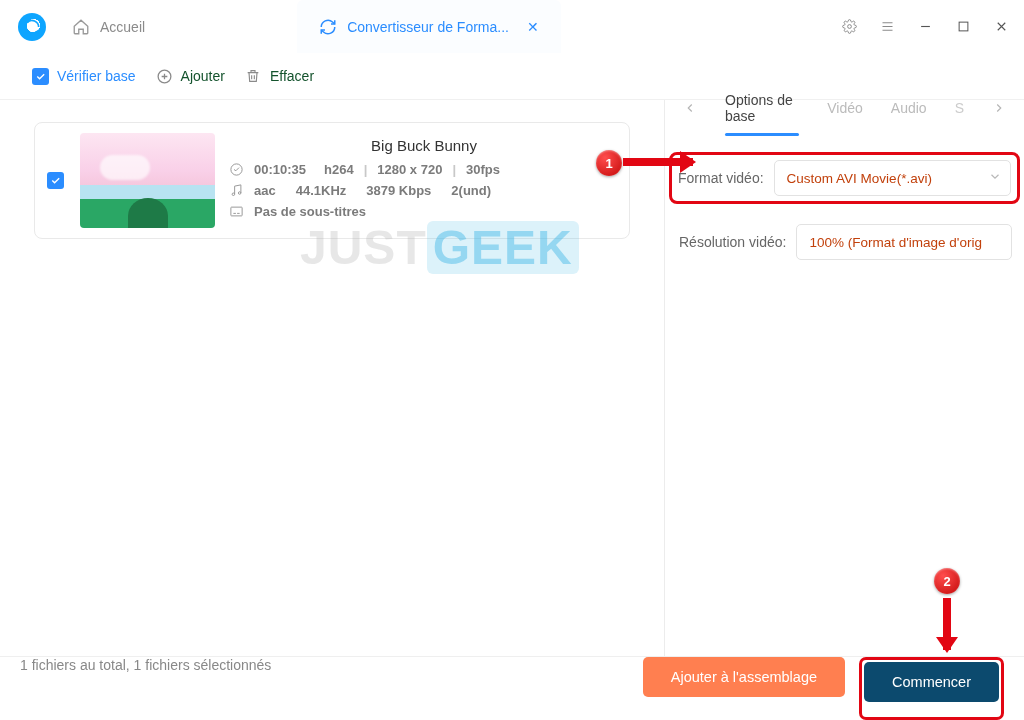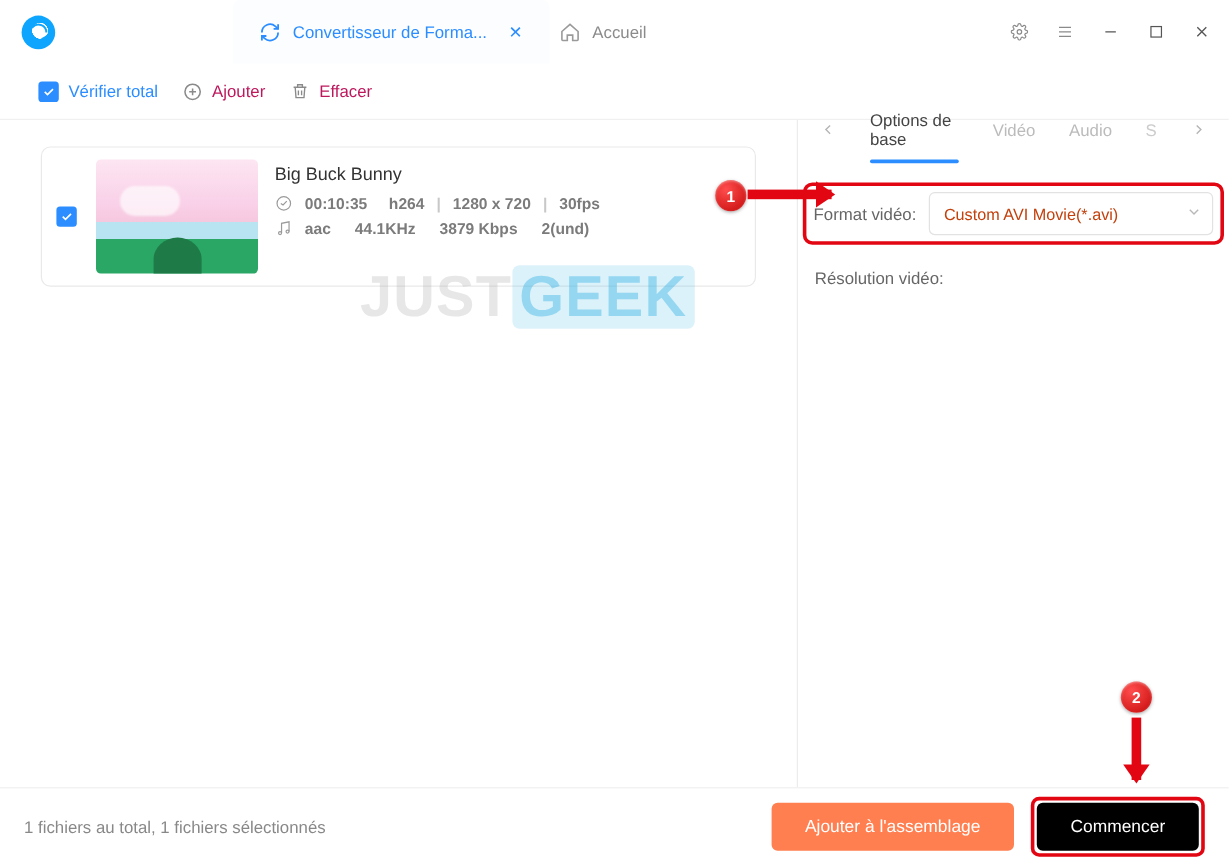--- a/index.html
+++ b/index.html
@@ -16,36 +16,36 @@
   .tab .ticon { width: 18px; height: 18px; display: inline-flex; align-items: center; justify-content: center; }
   .tab-close { font-size: 14px; color: #2b8dff; margin-left: 8px; }
   .win-controls { margin-left: auto; display: flex; align-items: center; gap: 0; }
   .wc { width: 38px; height: 38px; display: flex; align-items: center; justify-content: center; color: #666; cursor: pointer; }
   .wc svg { width: 15px; height: 15px; }
 
   
   .toolbar { height: 47px; display: flex; align-items: center; padding: 0 32px; gap: 20px; border-bottom: 1px solid #f0f0f0; }
   .check-sq { width: 17px; height: 17px; border-radius: 3px; background: #2b8dff; display: inline-flex; align-items: center; justify-content: center; }
   .check-sq svg { stroke: #fff; }
-  .tb-item { display: flex; align-items: center; gap: 8px; font-size: 14px; color: #be185d; cursor: pointer; }
+  .tb-item { display: flex; align-items: center; gap: 8px; font-size: 14px; color: #14532d; cursor: pointer; }
   .tb-item.verify { color: #2b8dff; }
   .ticon2 { width: 17px; height: 17px; display: inline-flex; align-items:center; justify-content:center; color: #888; }
 
   
   .main { position: absolute; top: 100px; bottom: 64px; left: 0; right: 0; display: flex; }
   .left-pane { flex: 0 0 664px; padding: 22px 34px; position: relative; }
   .right-pane { flex: 1; border-left: 1px solid #ececec; display: flex; flex-direction: column; }
 
   
   .file-card { border: 1px solid #e9e9e9; border-radius: 8px; padding: 10px 10px 10px 10px; display: flex; align-items: flex-start; gap: 14px; }
   .file-check { align-self: center; margin: 0 2px 0 2px; }
   .thumb { width: 135px; height: 95px; border-radius: 4px; background: linear-gradient(to bottom, #fde6f2 0%, #f9d0e8 40%, #f6c8de 55%, #b8e3f1 55%, #b8e3f1 70%, #2aa765 70%, #2aa765 100%); position: relative; overflow: hidden; }
   .thumb::after { content: ''; position: absolute; bottom: -6px; left: 48px; width: 40px; height: 36px; background: #1e7a47; border-radius: 50% 50% 0 0; }
   .thumb::before { content: ''; position: absolute; top: 22px; left: 20px; width: 50px; height: 25px; background: rgba(255,255,255,.65); border-radius: 20px; filter: blur(1px); }
-  .file-info { flex: 1; padding-top: 4px; font-size: 13px; color: #7b7b7b; }
+  .file-info { flex: 1; padding-top: 4px; font-size: 13px; color: #7b7b7b; text-align: center; }
   .file-title { font-size: 15px; color: #333; margin-bottom: 8px; }
   .meta-row { display: flex; align-items: center; gap: 10px; margin-bottom: 6px; font-weight: bold; }
   .meta-row .sep { color: #c8c8c8; }
   .meta-ic { width: 15px; height: 15px; display: inline-flex; align-items:center; justify-content:center; color:#9a9a9a; }
 
   
   .rtabs { display: flex; align-items: center; gap: 28px; padding: 0 18px; height: 44px; font-size: 14px; color: #bbb; position: relative; margin-top: -14px; justify-content: center; }
   .rtabs .chev { width: 16px; height: 16px; display:flex;align-items:center;justify-content:center; color:#b5b5b5; cursor:pointer;}
   .rtab { cursor: pointer; }
   .rtab.active { color: #444; position: relative; }
@@ -54,25 +54,25 @@
 
   .options { padding: 22px 12px 0 12px; display: flex; flex-direction: column; gap: 20px; }
   .opt-row { display: flex; align-items: center; gap: 10px; }
   .opt-label { font-size: 14px; color: #666; flex: 0 0 auto; }
   .opt-select { flex: 1; min-width: 0; height: 36px; border: 1px solid #e2e2e2; border-radius: 5px; padding: 0 30px 0 12px; font-size: 13.5px; color: #c2410c; display: flex; align-items: center; position: relative; overflow: hidden; white-space: nowrap; cursor: pointer; background:#fff;}
   .opt-select .chev-d { position: absolute; right: 8px; top: 50%; transform: translateY(-50%); color: #b8b8b8; }
 
   .hl-frame { border: 3px solid #e20613; border-radius: 8px; padding: 5px 6px; margin: 0 -8px 0 -8px; }
 
   
-  .footer { position: absolute; left: 0; right: 0; bottom: 0; height: 64px; border-top: 1px solid #efefef; display: flex; align-items: center; padding: 0 20px; gap: 14px; font-size: 14px; color: #888; }
+  .footer { position: absolute; left: 0; right: 0; bottom: 0; height: 64px; border-top: 1px solid #efefef; display: flex; padding: 0 20px; gap: 14px; font-size: 14px; color: #888; }
   .footer .spacer { flex: 1; }
   .btn { height: 40px; padding: 0 28px; border-radius: 5px; font-size: 14.5px; display: flex; align-items: center; justify-content: center; cursor: pointer; border:none; }
   .btn-orange { background: #ff7f50; color: #fff; }
-  .btn-blue { background: #000000; color: #fff; position: relative; }
+  .btn-blue { background: #0c4a6e; color: #fff; position: relative; }
   .btn-frame { border: 3px solid #e20613; border-radius: 7px; padding: 2px; display:inline-flex;}
 
   
   .callout { position: absolute; width: 26px; height: 26px; border-radius: 50%; background: radial-gradient(circle at 35% 30%, #ff4d4d, #c40808); color: #fff; font-size: 13px; font-weight: 600; display: flex; align-items: center; justify-content: center; box-shadow: 0 1px 3px rgba(0,0,0,.35), inset 0 1px 2px rgba(255,255,255,.4); z-index: 20; }
   .arrow1 { position: absolute; top: 158px; left: 623px; width: 70px; height: 8px; background: #e20613; z-index: 20;}
   .arrow1::after { content:''; position:absolute; right:-14px; top:-7px; border: 11px solid transparent; border-left: 16px solid #e20613; }
   .arrow2 { position: absolute; top: 598px; left: 943px; width: 8px; height: 52px; background: #e20613; z-index: 20;}
   .arrow2::after { content:''; position:absolute; left:-7px; bottom:-14px; border: 11px solid transparent; border-top: 16px solid #e20613; }
 
   
@@ -82,38 +82,38 @@
 </head>
 <body>
 
 <div class="titlebar">
   <div class="app-logo">
     <svg viewBox="0 0 24 24" fill="none" stroke="#0ea5ff" stroke-width="2.5">
         <path d="M2 12a10 10 0 0 0 17 7M22 12A10 10 0 0 0 5 5"></path>
         <path d="M19 19l3-2-1 3.5zM5 5 2 7l1-3.5z" fill="#0ea5ff"></path>
       </svg>
   </div>
+  <div class="tab home">
+    <span class="ticon">
+      <svg viewBox="0 0 24 24" width="18" height="18" fill="none" stroke="#9a9a9a" stroke-width="1.8">
+          <path d="M3 11 12 3l9 8v9a1 1 0 0 1-1 1h-5v-6H9v6H4a1 1 0 0 1-1-1z"></path>
+        </svg>
+    </span>
+    <span>Accueil</span>
+  </div>
   <div class="tab active" style="margin-left:130px; border-radius:6px 6px 0 0;">
     <span class="ticon">
       <svg viewBox="0 0 24 24" width="18" height="18" fill="none" stroke="#2b8dff" stroke-width="2">
           <path d="M3 12a9 9 0 0 1 15-6.7L21 8M21 12a9 9 0 0 1-15 6.7L3 16"></path>
           <path d="M21 3v5h-5M3 21v-5h5"></path>
         </svg>
     </span>
     <span>Convertisseur de Forma...</span>
     <span class="tab-close">✕</span>
   </div>
-  <div class="tab home">
-    <span class="ticon">
-      <svg viewBox="0 0 24 24" width="18" height="18" fill="none" stroke="#9a9a9a" stroke-width="1.8">
-          <path d="M3 11 12 3l9 8v9a1 1 0 0 1-1 1h-5v-6H9v6H4a1 1 0 0 1-1-1z"></path>
-        </svg>
-    </span>
-    <span>Accueil</span>
-  </div>
   <div class="win-controls">
     <div class="wc">
         <svg viewBox="0 0 24 24" fill="none" stroke="#8a8a8a" stroke-width="1.6">
           <circle cx="12" cy="12" r="3"></circle>
           <path d="M19.4 15a1.7 1.7 0 0 0 .34 1.87l.06.06a2 2 0 1 1-2.83 2.83l-.06-.06a1.7 1.7 0 0 0-1.87-.34 1.7 1.7 0 0 0-1 1.56V21a2 2 0 1 1-4 0v-.09a1.7 1.7 0 0 0-1-1.56 1.7 1.7 0 0 0-1.87.34l-.06.06a2 2 0 1 1-2.83-2.83l.06-.06A1.7 1.7 0 0 0 4.6 15a1.7 1.7 0 0 0-1.56-1H3a2 2 0 1 1 0-4h.09A1.7 1.7 0 0 0 4.6 9a1.7 1.7 0 0 0-.34-1.87l-.06-.06A2 2 0 1 1 7 4.24l.06.06A1.7 1.7 0 0 0 9 4.6a1.7 1.7 0 0 0 1-1.56V3a2 2 0 1 1 4 0v.09c0 .67.4 1.27 1 1.51a1.7 1.7 0 0 0 1.87-.34l.06-.06A2 2 0 1 1 19.76 7l-.06.06A1.7 1.7 0 0 0 19.4 9c.24.6.84 1 1.51 1H21a2 2 0 1 1 0 4h-.09c-.67 0-1.27.4-1.51 1z"></path>
         </svg>
       </div>
     <div class="wc">
         <svg viewBox="0 0 24 24" fill="none" stroke="#8a8a8a" stroke-width="1.8">
           <path d="M4 6h16M4 12h16M4 18h16"></path>
@@ -137,21 +137,21 @@
   </div>
 </div>
 
 <div class="toolbar">
   <div class="tb-item verify">
     <span class="check-sq">
         <svg width="11" height="11" viewBox="0 0 24 24" fill="none" stroke-width="3">
           <path d="M5 12l5 5L20 7"></path>
         </svg>
       </span>
-    <span>Vérifier total</span>
+    <span>Vérifier base</span>
   </div>
   <div class="tb-item">
     <span class="ticon2">
         <svg viewBox="0 0 24 24" width="17" height="17" fill="none" stroke="#8a8a8a" stroke-width="1.8">
           <circle cx="12" cy="12" r="9"></circle>
           <path d="M12 8v8M8 12h8"></path>
         </svg>
       </span>
     <span>Ajouter</span>
   </div>
@@ -196,20 +196,29 @@
                 <path d="M9 18V5l10-2v13"></path>
                 <circle cx="7" cy="18" r="2"></circle>
                 <circle cx="17" cy="16" r="2"></circle>
               </svg>
             </span>
           <span>aac</span>
           <span style="margin-left:10px;">44.1KHz</span>
           <span style="margin-left:10px;">3879 Kbps</span>
           <span style="margin-left:10px;">2(und)</span>
         </div>
+        <div class="meta-row">
+          <span class="meta-ic">
+              <svg viewBox="0 0 24 24" width="15" height="15" fill="none" stroke="#9a9a9a" stroke-width="1.6">
+                <rect x="3" y="5" width="18" height="14" rx="1"></rect>
+                <path d="M7 15h4M13 15h4"></path>
+              </svg>
+            </span>
+          <span>Pas de sous-titres</span>
+        </div>
       </div>
     </div>
   </div>
 
   <div class="right-pane">
     <div class="rtabs">
       <span class="chev">
           <svg viewBox="0 0 24 24" width="14" height="14" fill="none" stroke="#b5b5b5" stroke-width="2">
             <path d="M15 6l-6 6 6 6"></path>
           </svg>
@@ -232,20 +241,23 @@
           <div class="opt-select">
             <span>Custom AVI Movie(*.avi)</span>
             <span class="chev-d"><svg viewBox="0 0 24 24" width="14" height="14" fill="none" stroke="#b8b8b8" stroke-width="2">
                   <path d="M6 9l6 6 6-6"></path>
                 </svg></span>
           </div>
         </div>
       </div>
       <div class="opt-row" style="padding:0 0 0 2px;">
         <span class="opt-label">Résolution vidéo:</span>
+        <div class="opt-select">
+          <span>100% (Format d'image d'orig</span>
+        </div>
       </div>
     </div>
   </div>
 </div>
 
 <div class="footer">
   <span>1 fichiers au total, 1 fichiers sélectionnés</span>
   <span class="spacer"></span>
   <button class="btn btn-orange">Ajouter à l'assemblage</button>
   <span class="btn-frame">

